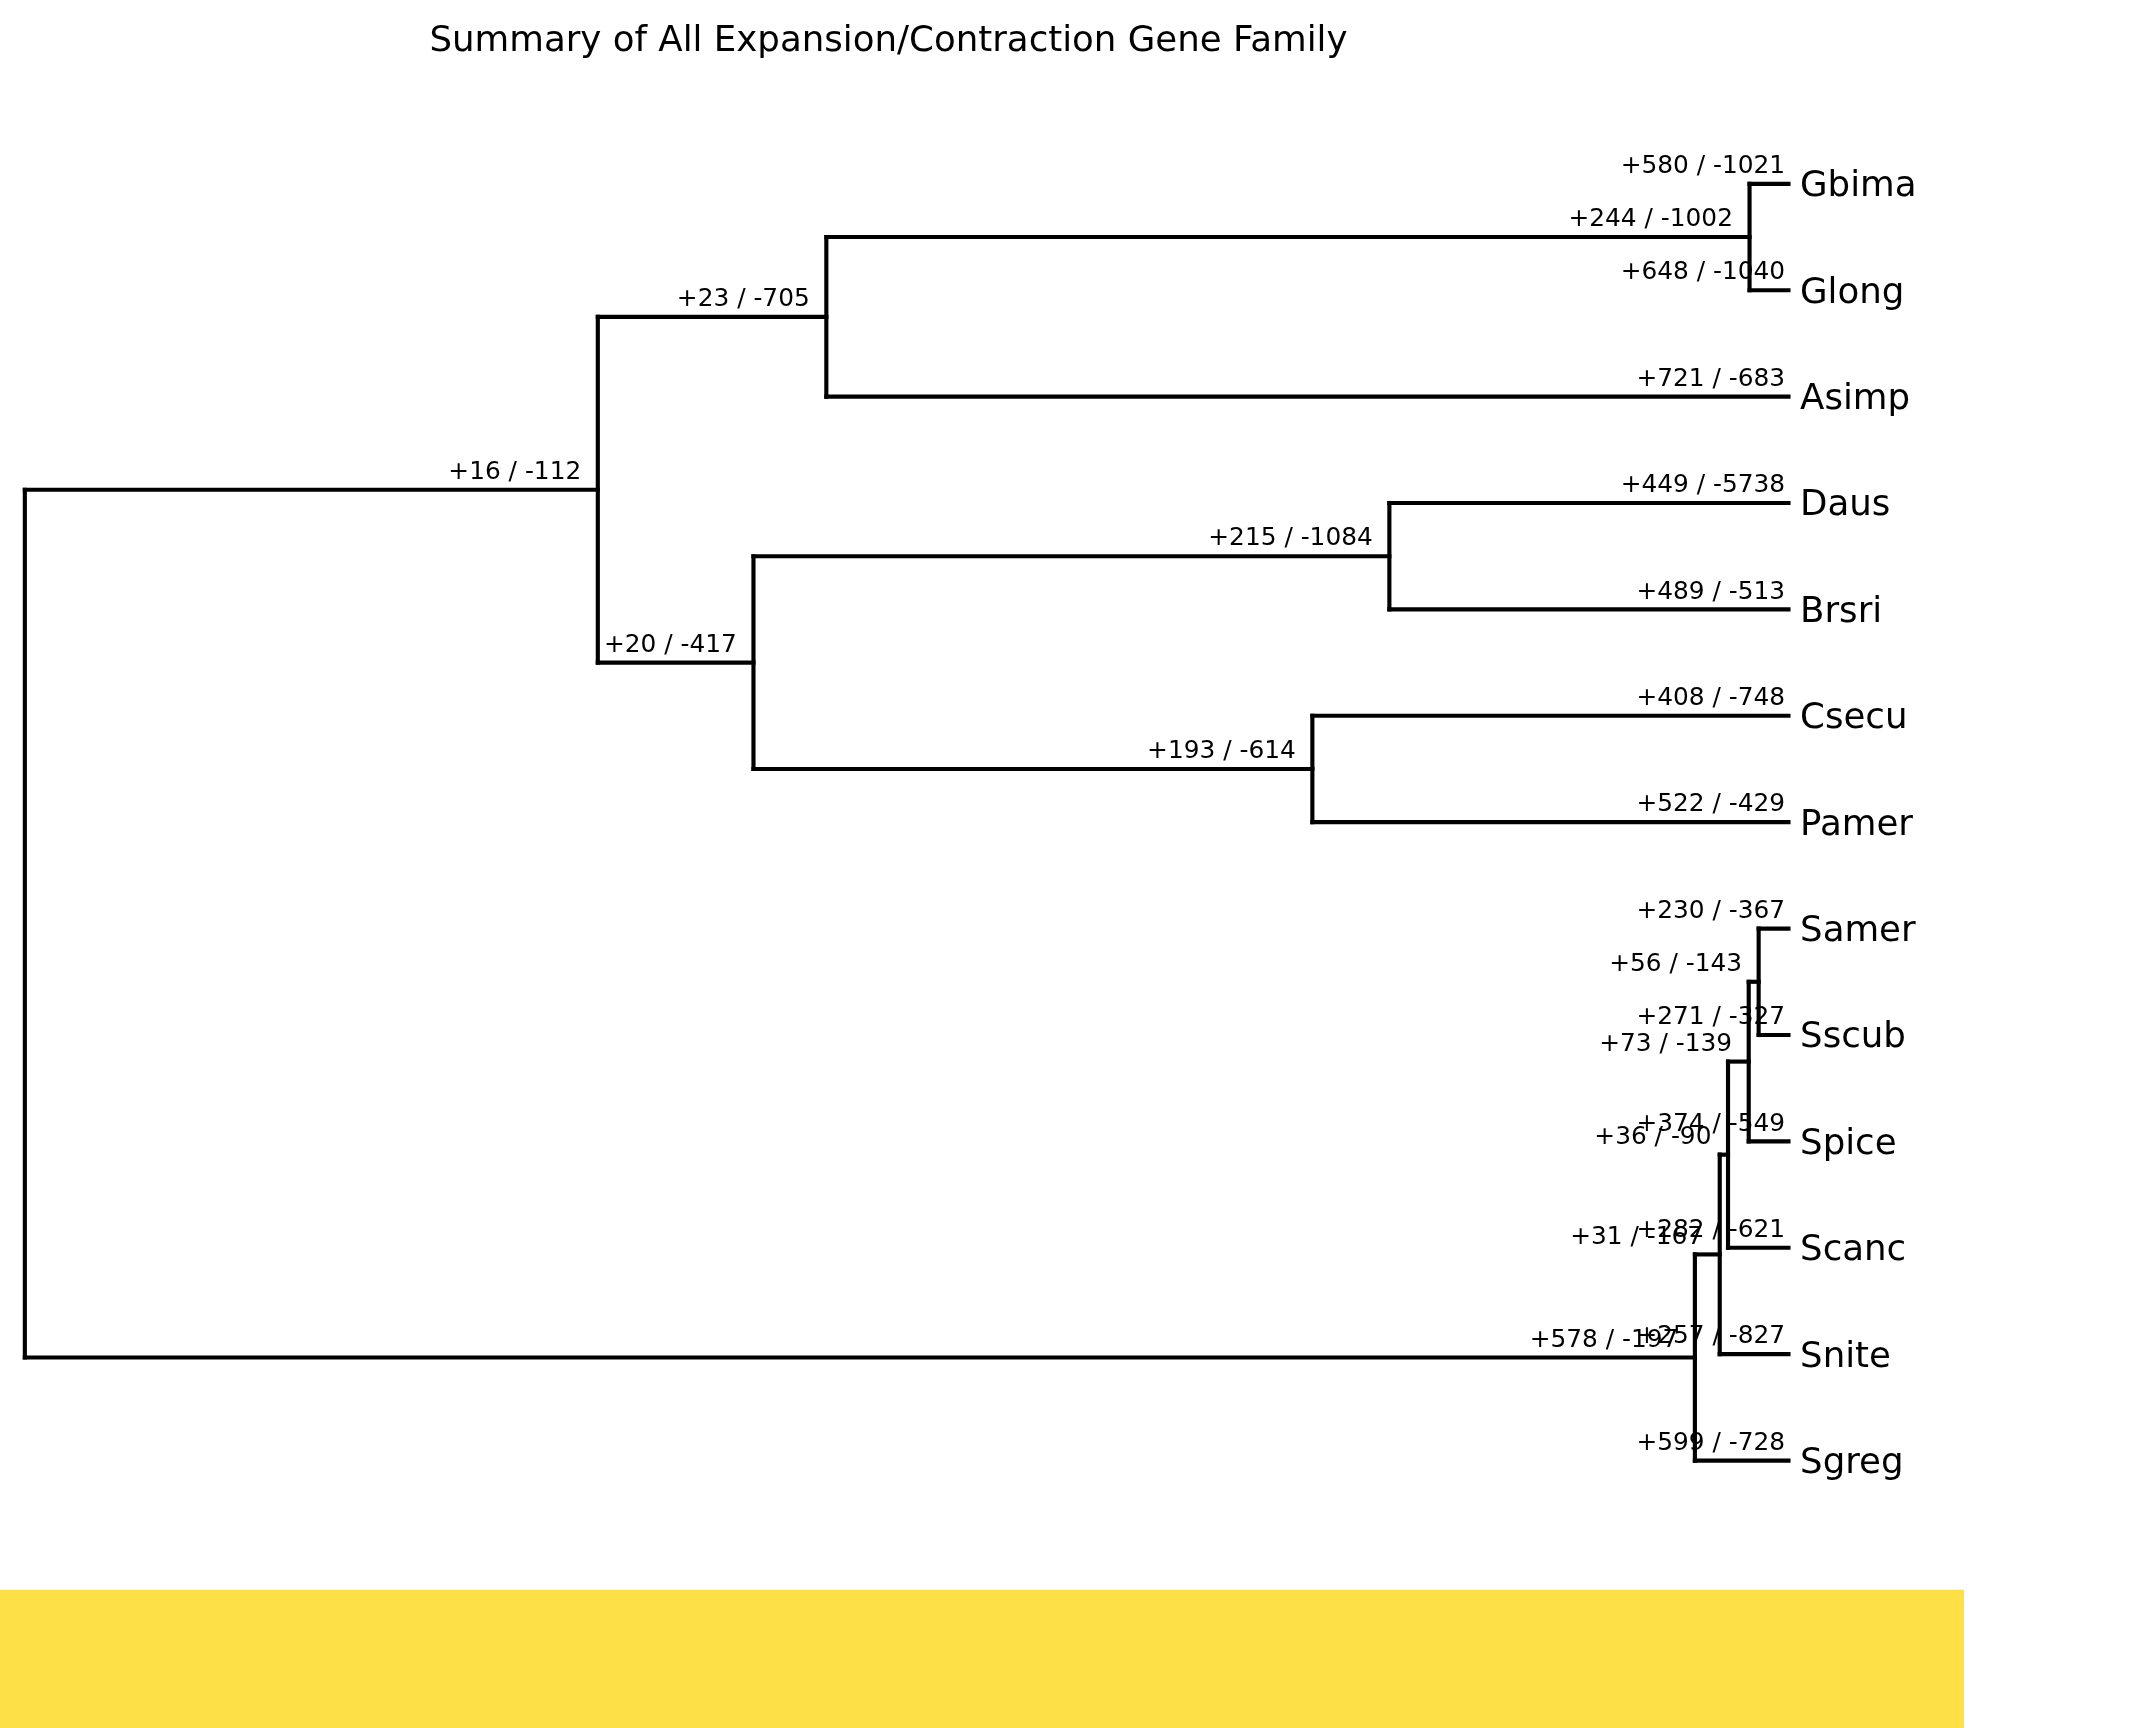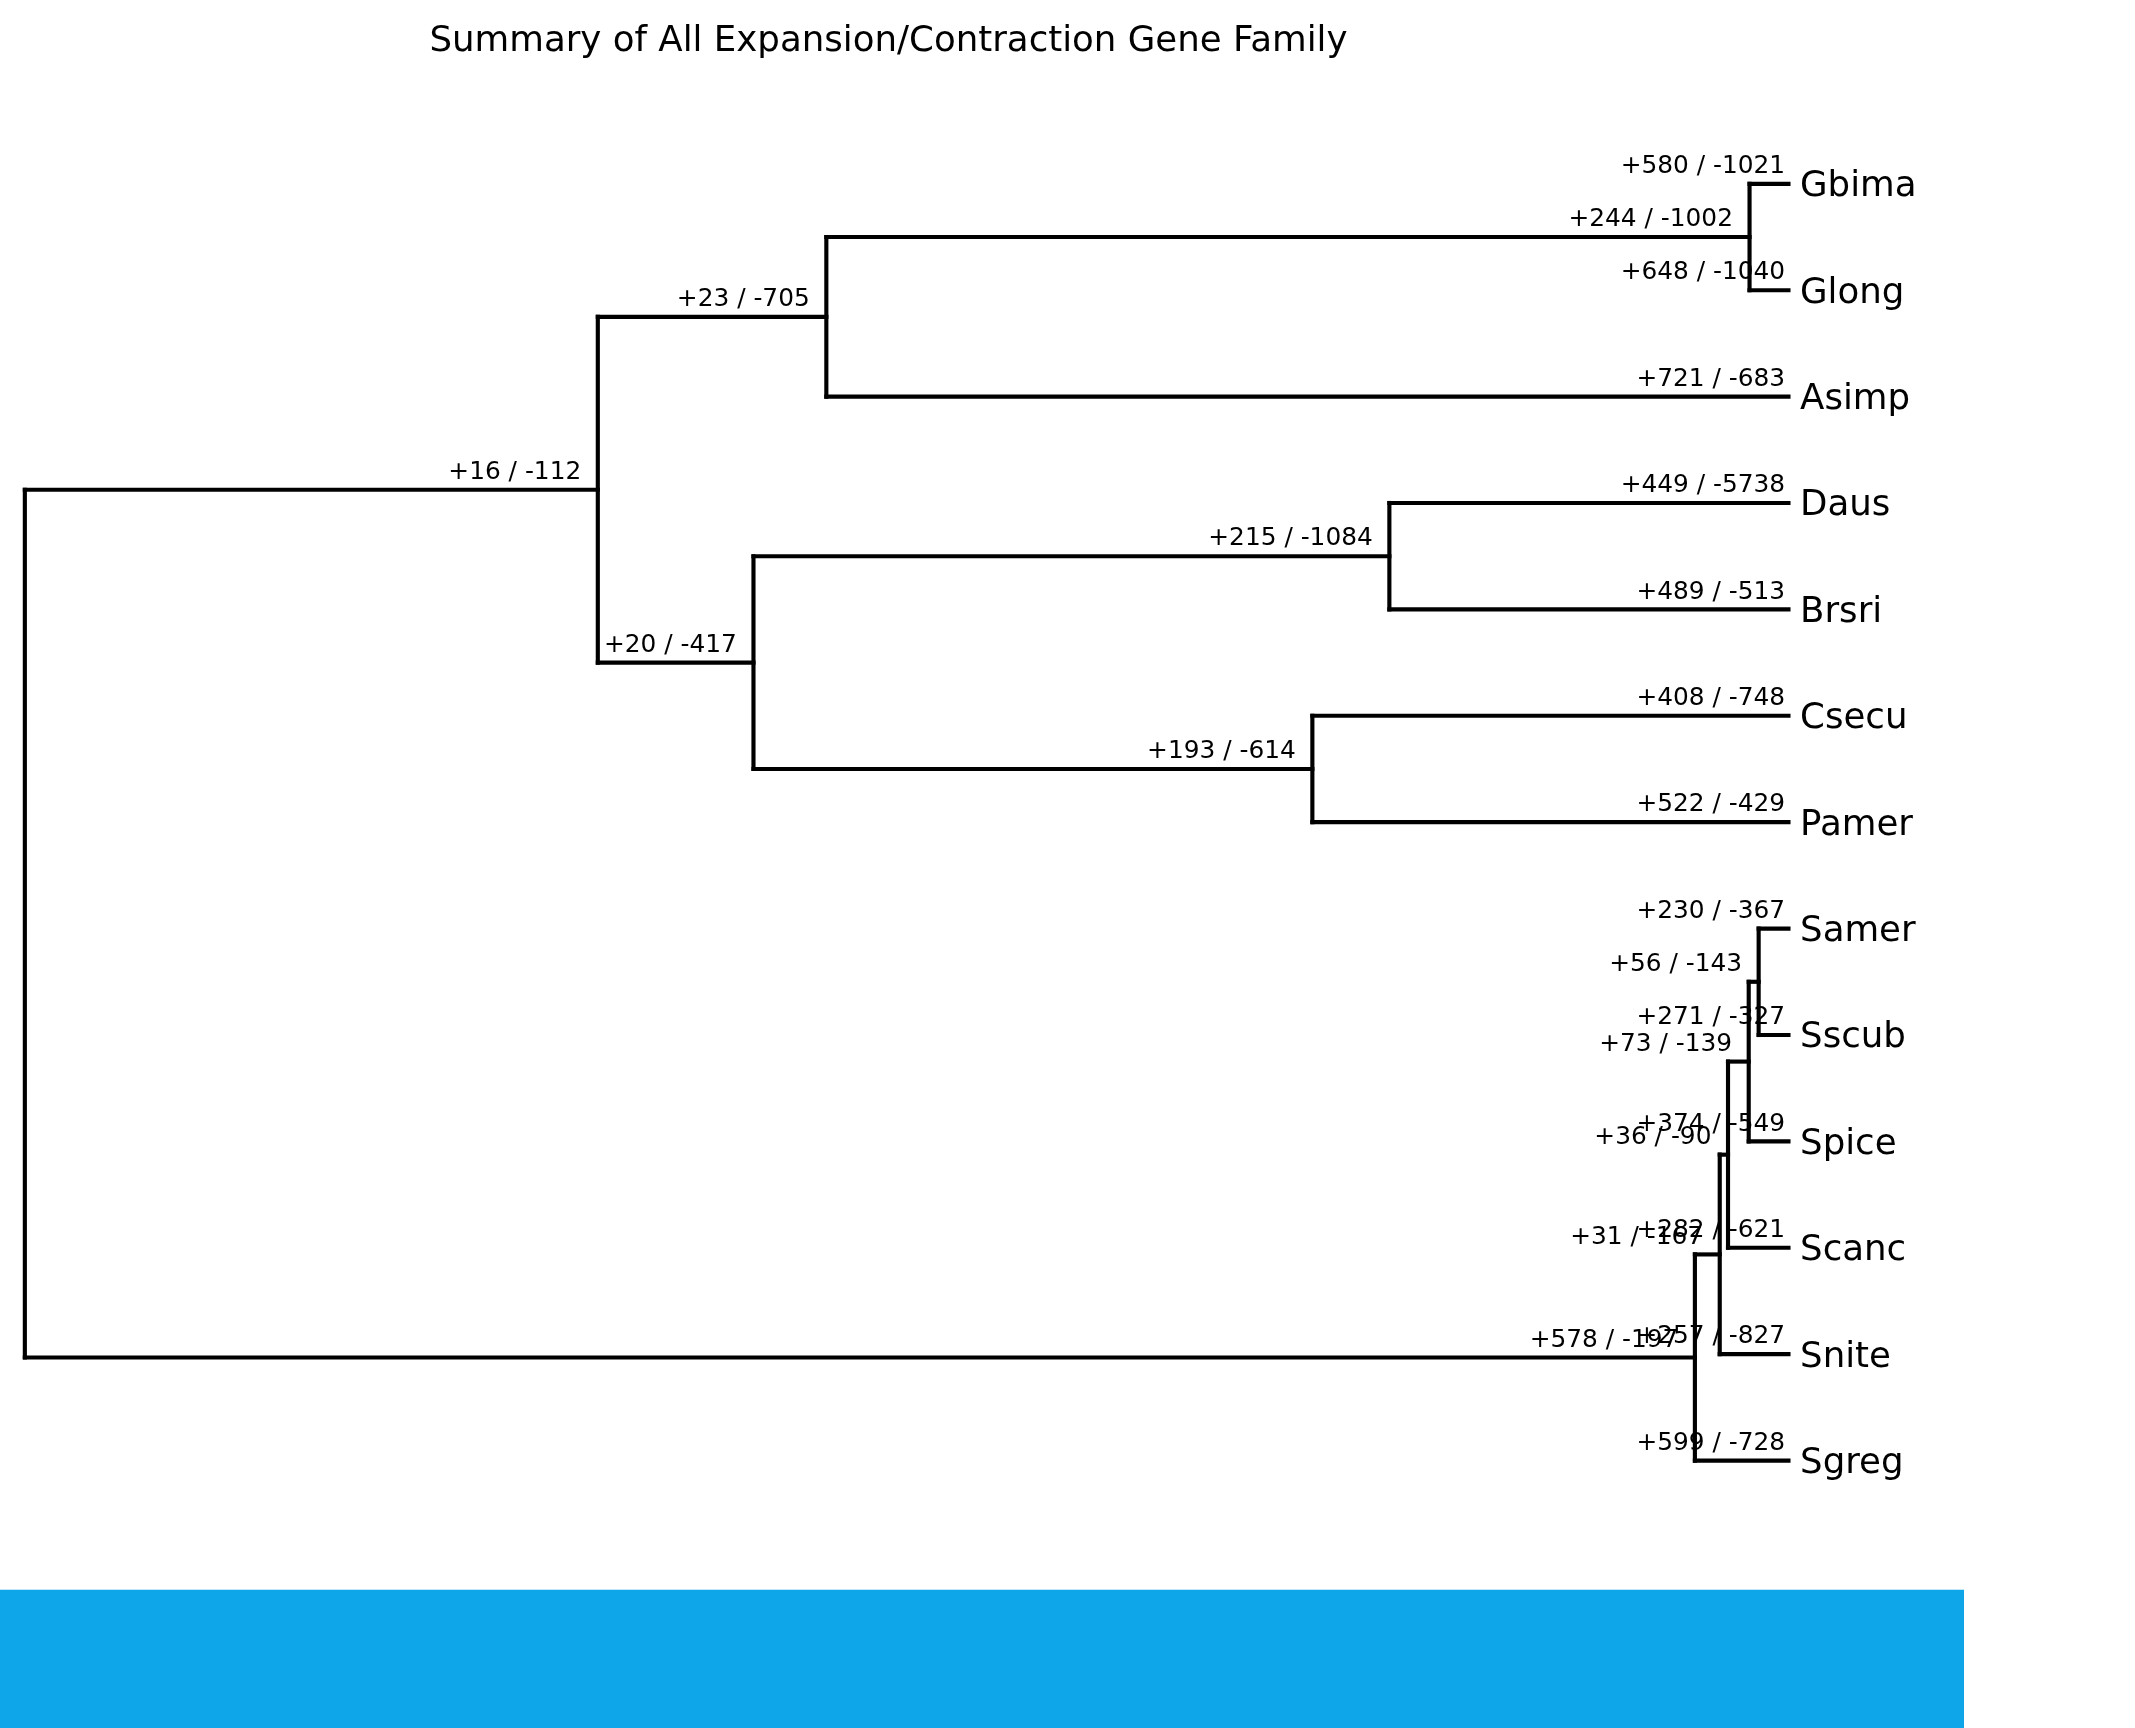--- a/index.html
+++ b/index.html
@@ -4,21 +4,21 @@
 <style>
   html, body {
     margin: 0;
     padding: 0;
     background: #ffffff;
   }
   .figure {
     width: 1964px;
     height: 1728px;
     max-width: 100%;
-    background: #0ea5e9;
+    background: #fde047;
     position: relative;
   }
   .figure svg {
     display: block;
     width: 100%;
     height: auto;
     font-family: "DejaVu Sans", "Liberation Sans", sans-serif;
   }
   .branch-label {
     font-size: 30px;

